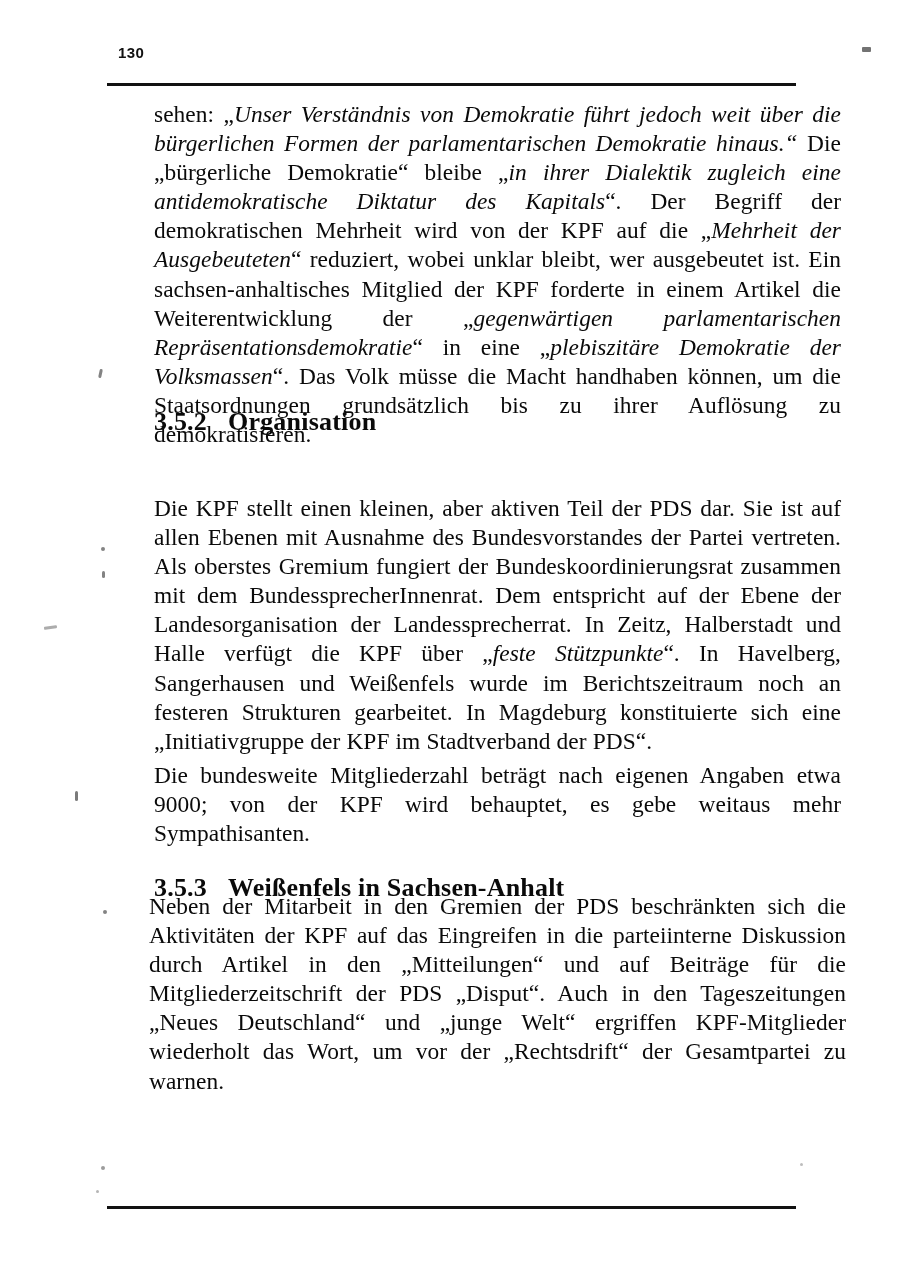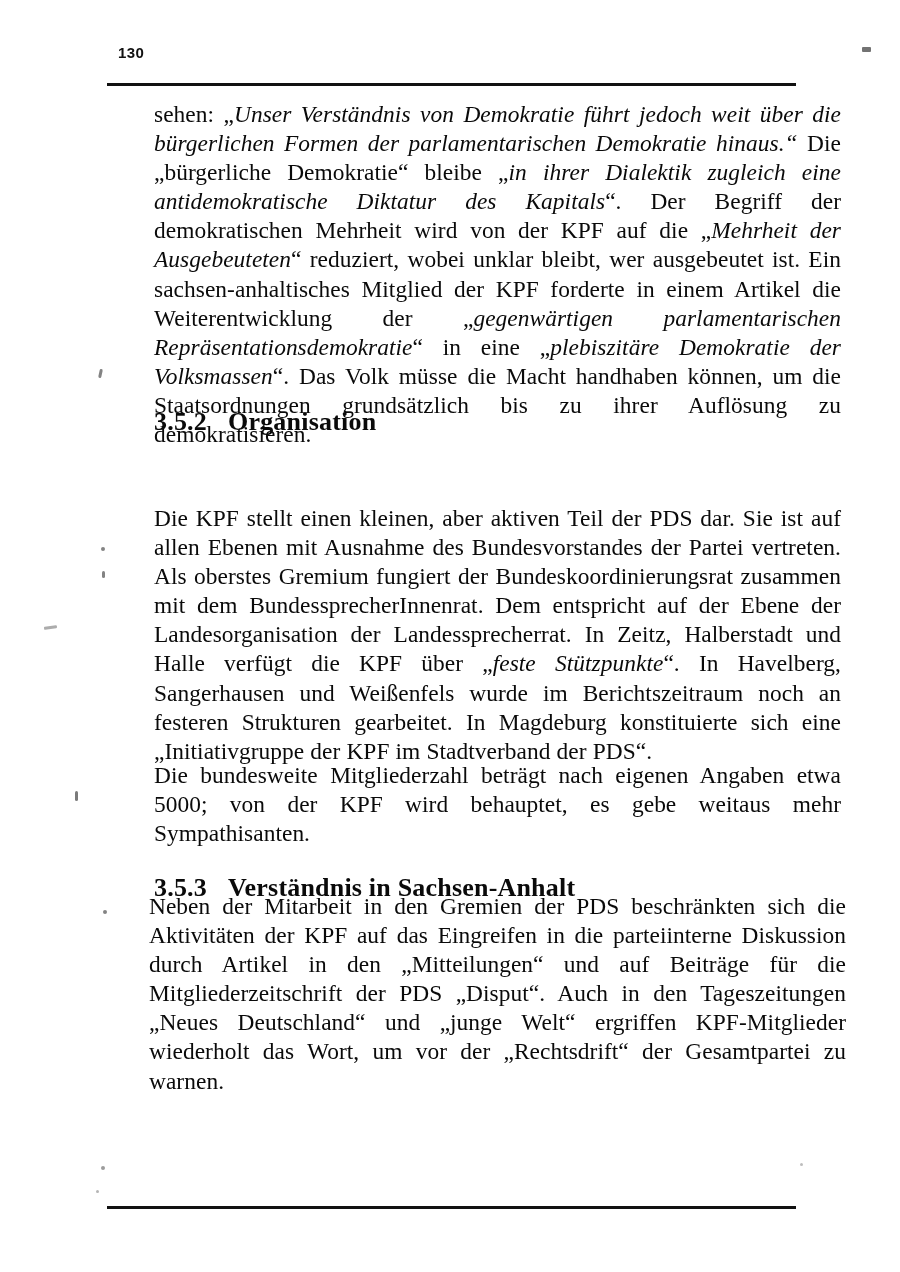--- a/index.html
+++ b/index.html
@@ -80,21 +80,21 @@
   }
   h2.section .num {
     display: inline-block;
     min-width: 74px;
   }
 
   
   .blk { position: absolute; width: 687px; margin-left: 36px; }
   .blk-p1 { left: 0; top: 0; }
   .blk-h1 { left: 0; top: 306px; }
-  .blk-p2 { left: 0; top: 404px; }
+  .blk-p2 { left: 0; top: 394px; }
   .blk-p3 { left: 0; top: 661px; }
   .blk-h2 { left: 0; top: 772px; }
   .blk-p4 { left: -5px; top: 792px; width: 697px; }
 
   
   .speck {
     position: absolute;
     background: #5a5a5a;
     border-radius: 50%;
     opacity: 0.75;
@@ -126,25 +126,25 @@
 
     <div class="blk blk-h1">
       <h2 class="section"><span class="num">3.5.2</span><span>Organisation</span></h2>
     </div>
 
     <div class="blk blk-p2">
       <p class="body"><span>Die KPF stellt einen kleinen, aber aktiven Teil der PDS dar. Sie ist auf allen Ebenen mit Ausnahme des Bundesvorstandes der Partei vertreten. Als oberstes Gremium fungiert der Bundeskoordinierungsrat zusammen mit dem BundessprecherInnenrat. Dem entspricht auf der Ebene der Landesorganisation der Landessprecherrat. In Zeitz, Halberstadt und Halle verfügt die KPF über „</span><span class="it">feste Stützpunkte</span><span>“. In Havelberg, Sangerhausen und Weißenfels wurde im Berichtszeitraum noch an festeren Strukturen gearbeitet. In Magdeburg konstituierte sich eine „Initiativgruppe der KPF im Stadtverband der PDS“.</span></p>
     </div>
 
     <div class="blk blk-p3">
-      <p class="body">Die bundesweite Mitgliederzahl beträgt nach eigenen Angaben etwa 5000; von der KPF wird behauptet, es gebe weitaus mehr Sympathisanten.</p>
+      <p class="body">Die bundesweite Mitgliederzahl beträgt nach eigenen Angaben etwa 9000; von der KPF wird behauptet, es gebe weitaus mehr Sympathisanten.</p>
     </div>
 
     <div class="blk blk-h2">
-      <h2 class="section"><span class="num">3.5.3</span><span>Verständnis in Sachsen-Anhalt</span></h2>
+      <h2 class="section"><span class="num">3.5.3</span><span>Weißenfels in Sachsen-Anhalt</span></h2>
     </div>
 
     <div class="blk blk-p4">
       <p class="body">Neben der Mitarbeit in den Gremien der PDS beschränkten sich die Aktivitäten der KPF auf das Eingreifen in die parteiinterne Diskussion durch Artikel in den „Mitteilungen“ und auf Beiträge für die Mitgliederzeitschrift der PDS „Disput“. Auch in den Tageszeitungen „Neues Deutschland“ und „junge Welt“ ergriffen KPF-Mitglieder wiederholt das Wort, um vor der „Rechtsdrift“ der Gesamtpartei zu warnen.</p>
     </div>
 
   </div>
 
   <div class="rule-bottom"></div>
 

